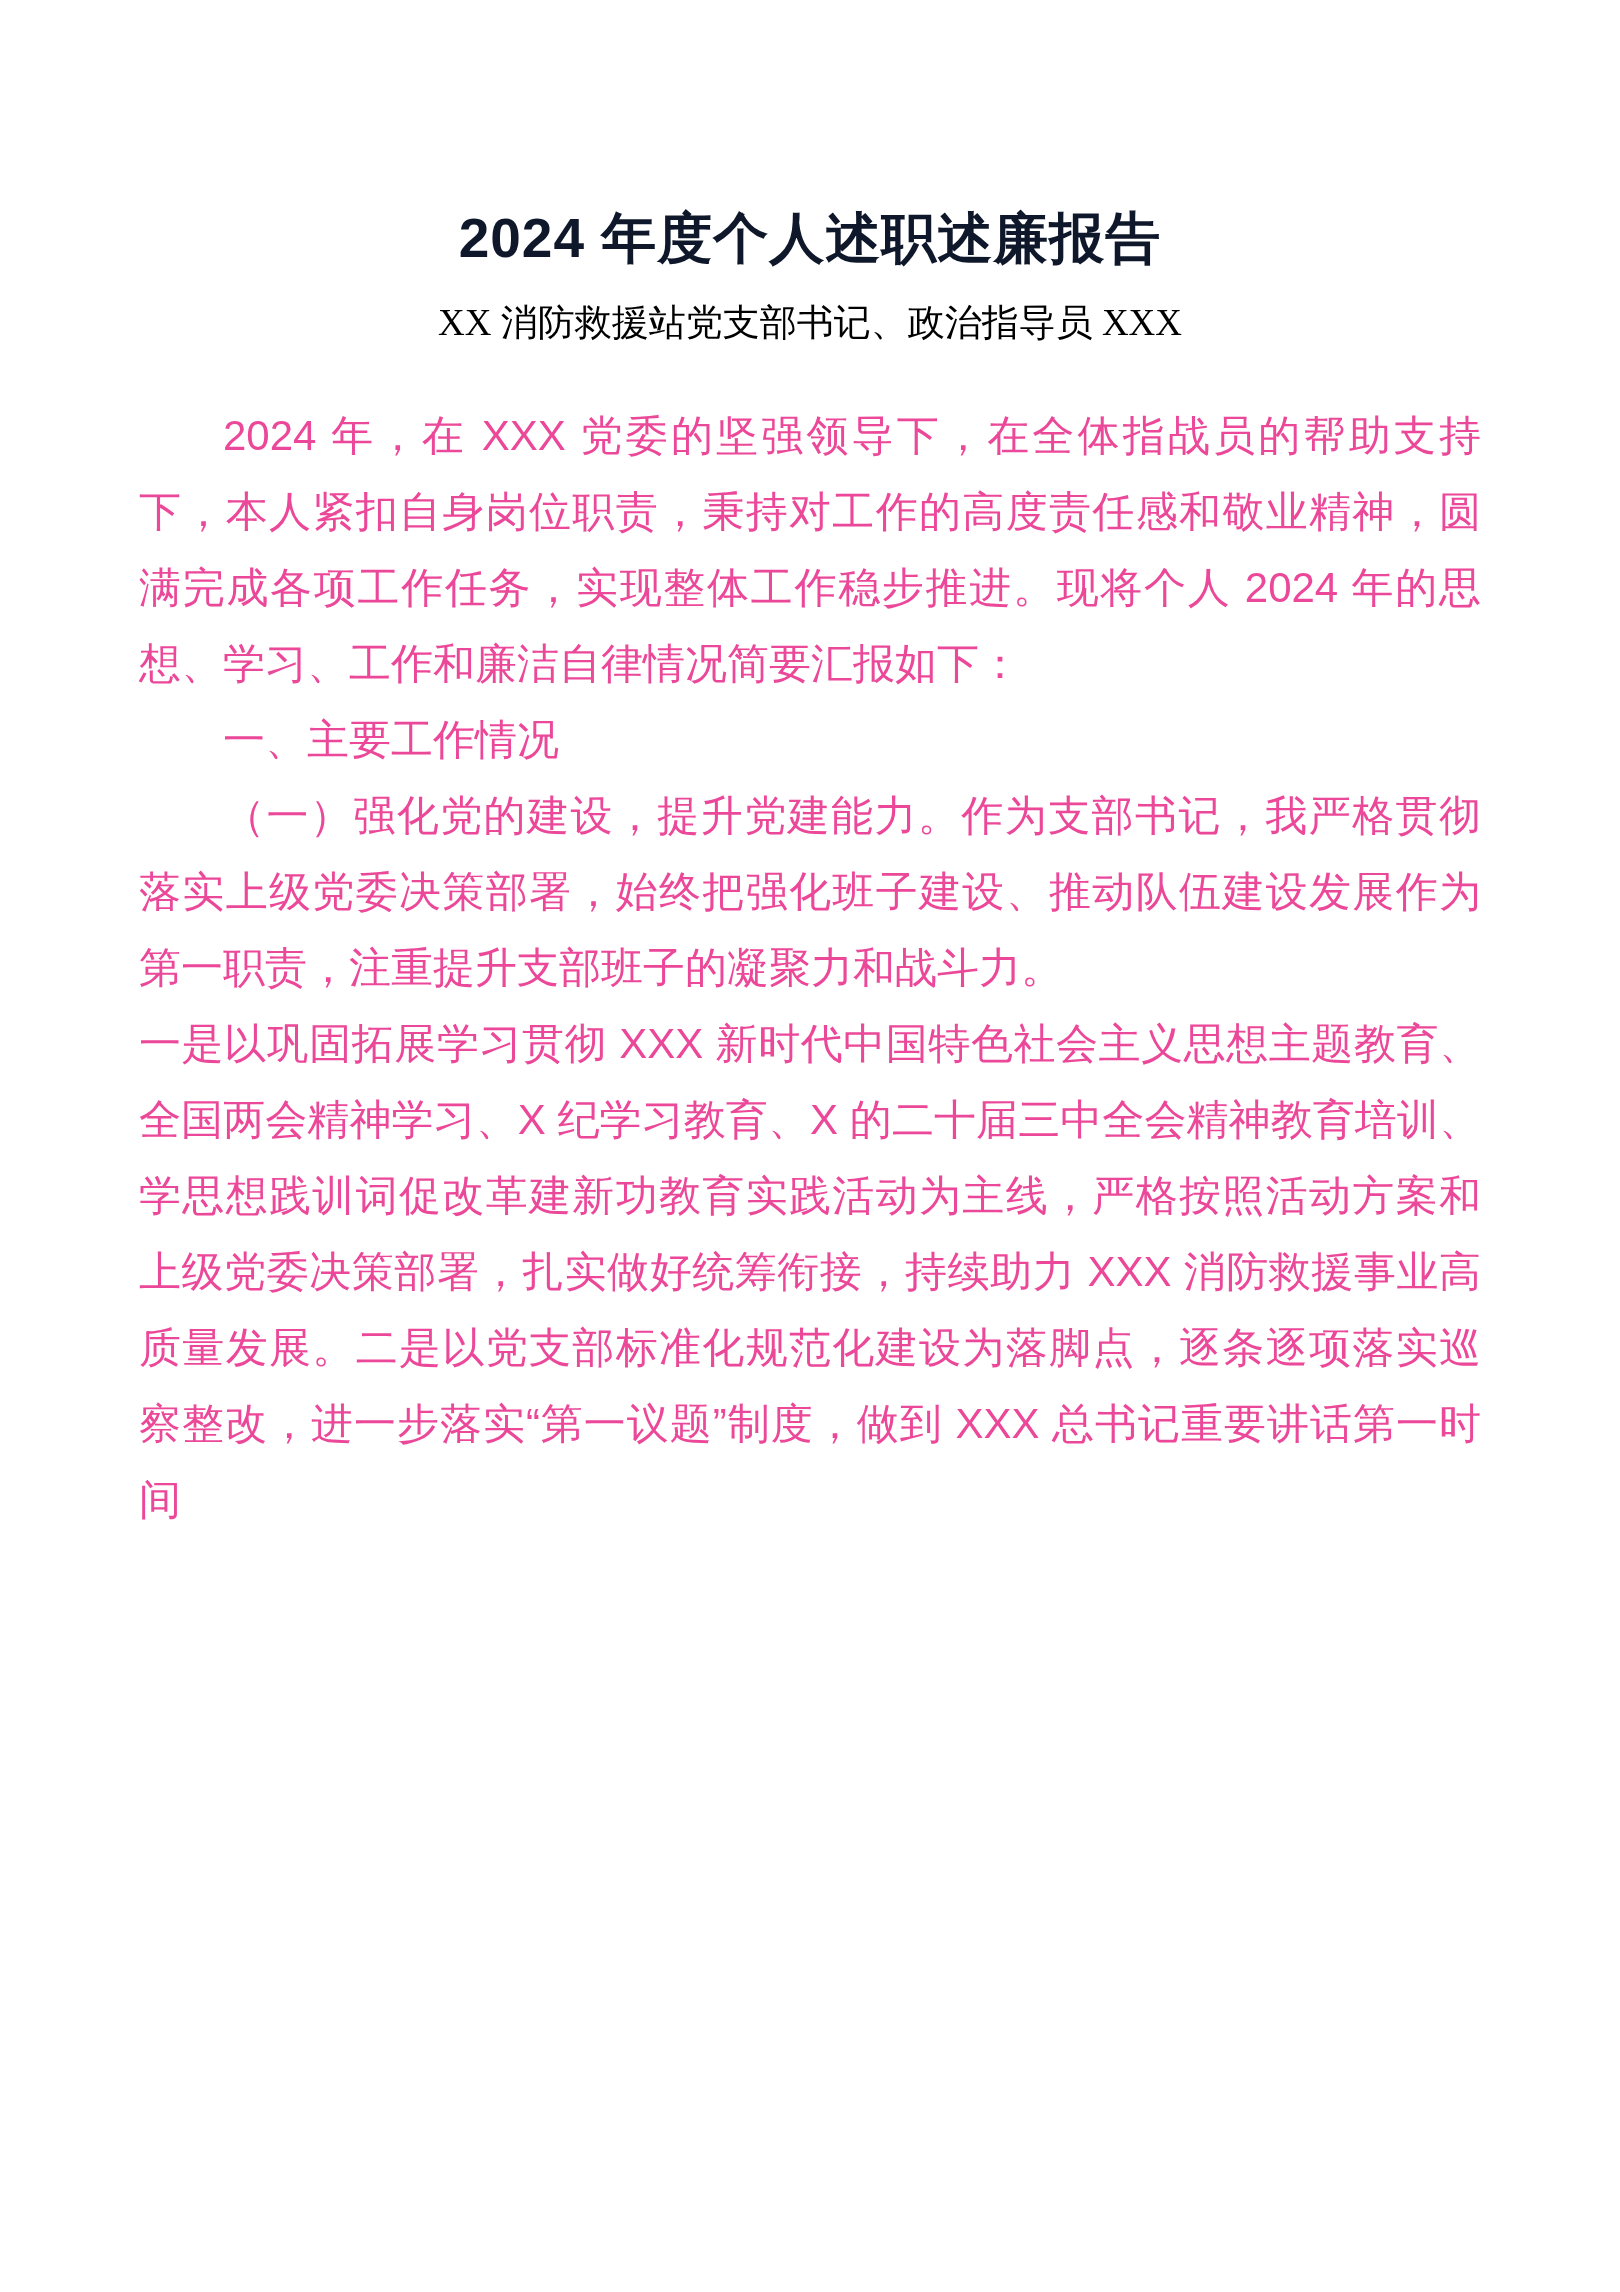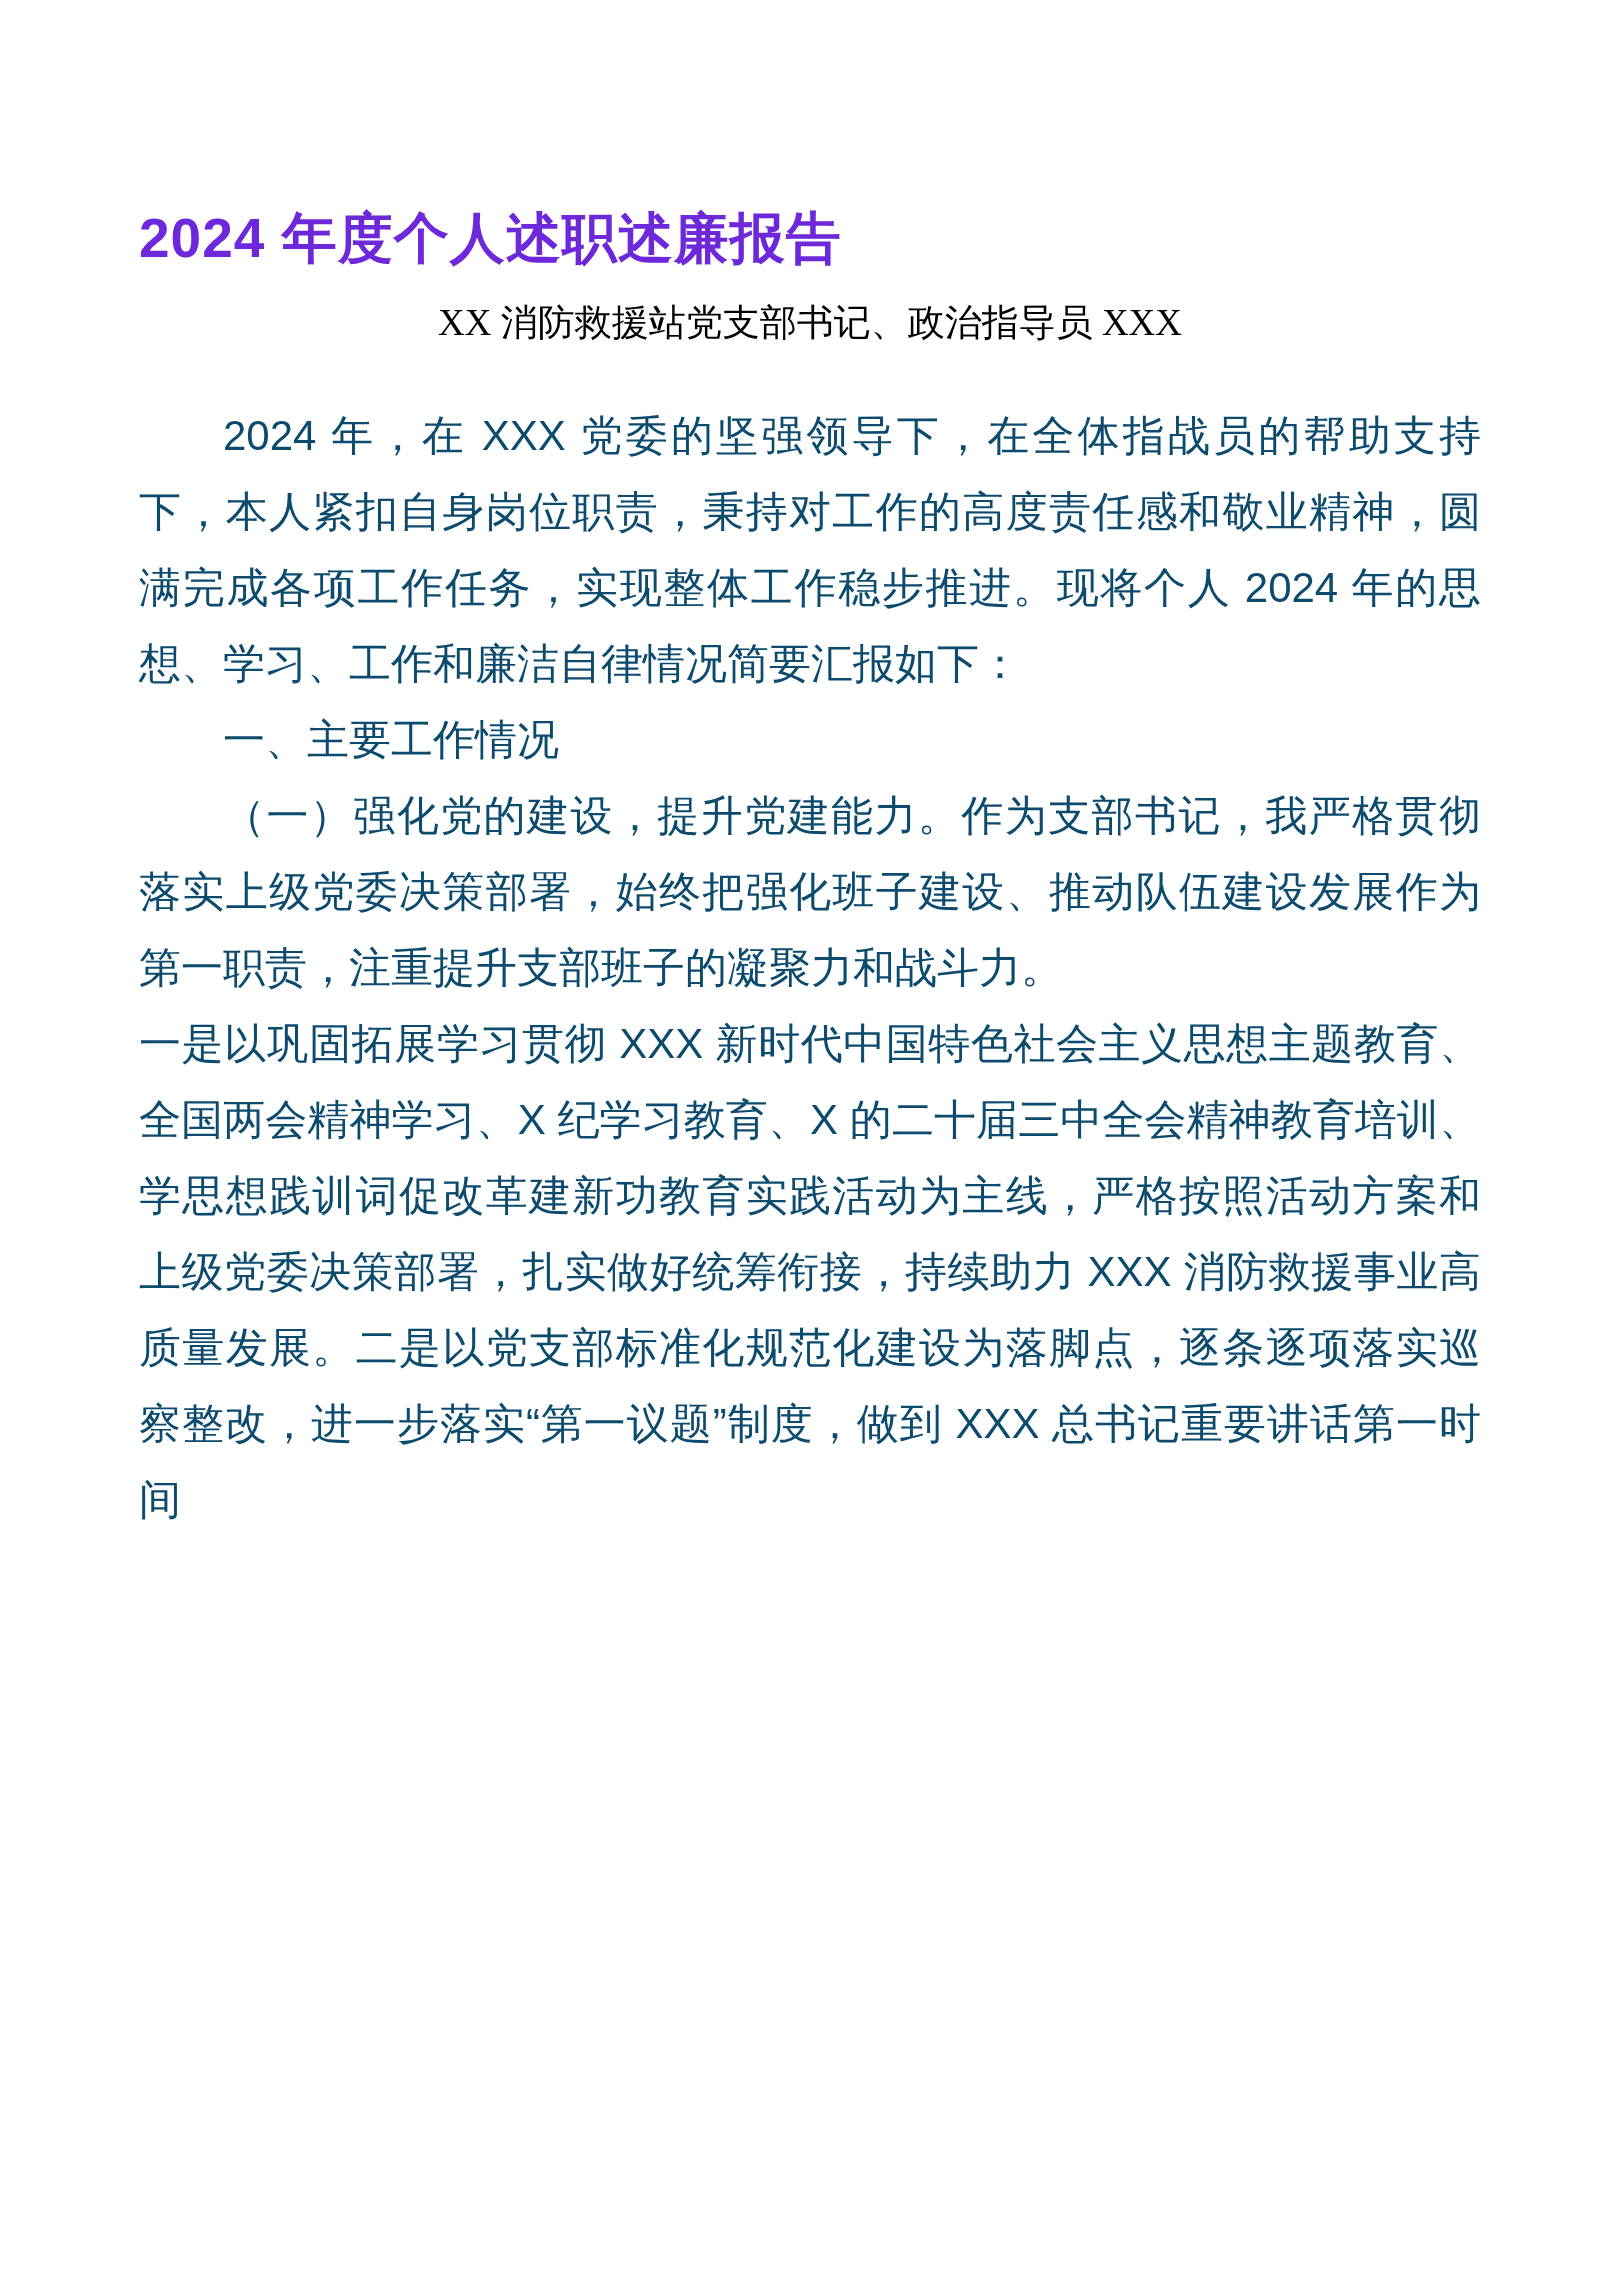--- a/index.html
+++ b/index.html
@@ -11,47 +11,47 @@
     position: relative;
     width: 1620px;
     height: 2293px;
     background: #ffffff;
     box-sizing: border-box;
     padding: 204px 139px 0 139px;
     overflow: hidden;
     color: #000000;
   }
   .doc-title {
-    text-align: left;
+    text-align: center;
     font-family: "Liberation Sans", sans-serif;
     font-weight: bold;
     font-size: 55px;
     line-height: 1.25;
     letter-spacing: 1px;
-    color: #6d28d9;
+    color: #0f172a;
   }
   .doc-subtitle {
     text-align: center;
     font-family: "Liberation Serif", serif;
     font-size: 37px;
     line-height: 1.3;
     margin-top: 26px;
     color: #000000;
   }
   .doc-body {
     margin-top: 51px;
   }
   .doc-body p {
     margin: 0;
     font-family: "Liberation Sans", sans-serif;
     font-size: 42px;
     line-height: 76px;
     text-align: justify;
     text-justify: inter-ideograph;
-    color: #0c4a6e;
+    color: #ec4899;
     word-break: break-all;
   }
   .doc-body p.indent {
     text-indent: 2em;
   }
 </style>
 </head>
 <body>
 
 <div class="page">

